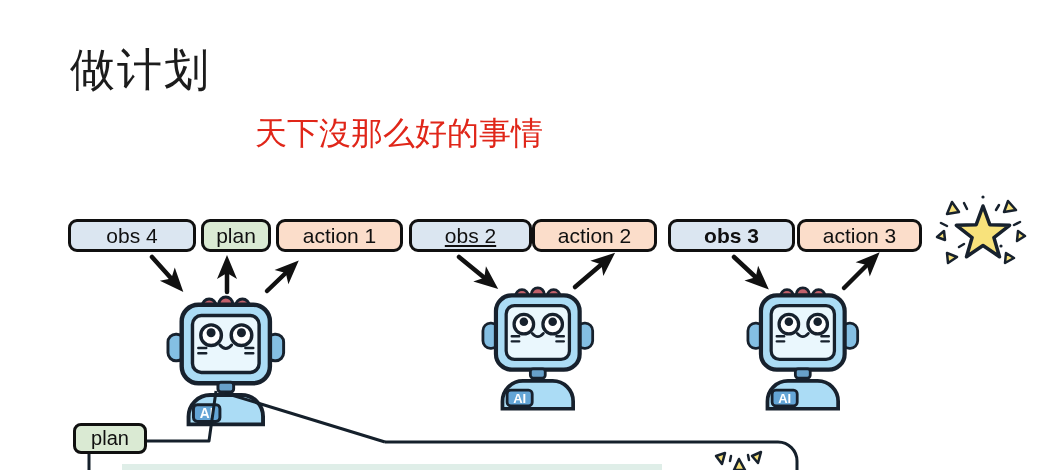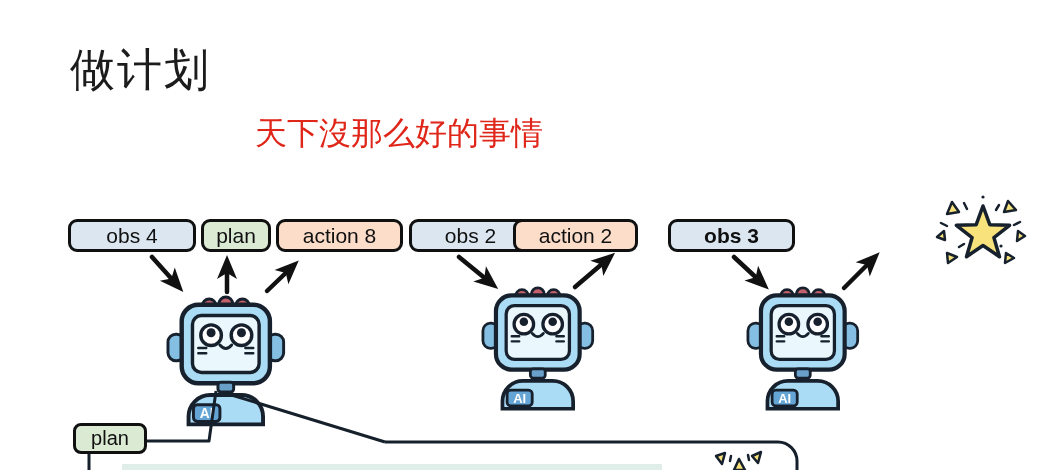--- a/index.html
+++ b/index.html
@@ -56,30 +56,33 @@
     <div>天下沒那么好的事情</div>
   </div>
 
   <div class="seq-box obs" style="left:68px;width:128px;">
       <span>obs 4</span>
     </div>
   <div class="seq-box plan" style="left:201px;width:70px;">
       <span>plan</span>
     </div>
   <div class="seq-box action" style="left:276px;width:127px;">
-      <span>action 8</span>
+      <span>action 1</span>
     </div>
-  <div class="seq-box obs" style="left:409px;width:123px;">
+  <div class="seq-box obs" style="left:409px;width:123px;text-decoration:underline;">
       <span>obs 2</span>
     </div>
-  <div class="seq-box action" style="left:513px;width:125px;">
+  <div class="seq-box action" style="left:532px;width:125px;">
       <span>action 2</span>
     </div>
   <div class="seq-box obs" style="left:668px;width:127px;font-weight:bold;">
       <span>obs 3</span>
+    </div>
+  <div class="seq-box action" style="left:797px;width:125px;">
+      <span>action 3</span>
     </div>
 
   <svg width="1039" height="470" viewBox="0 0 1039 470">
     <defs>
       <marker id="ah" markerUnits="userSpaceOnUse" markerWidth="26" markerHeight="24" refX="17" refY="11" orient="auto">
         <path d="M1,1 L25,11 L1,21 L7,11 Z" fill="#111111"></path>
       </marker>
       <g id="robot">
         <circle class="bump" cx="43" cy="11" r="7"></circle>
         <circle class="bump" cx="60" cy="9" r="7"></circle>

